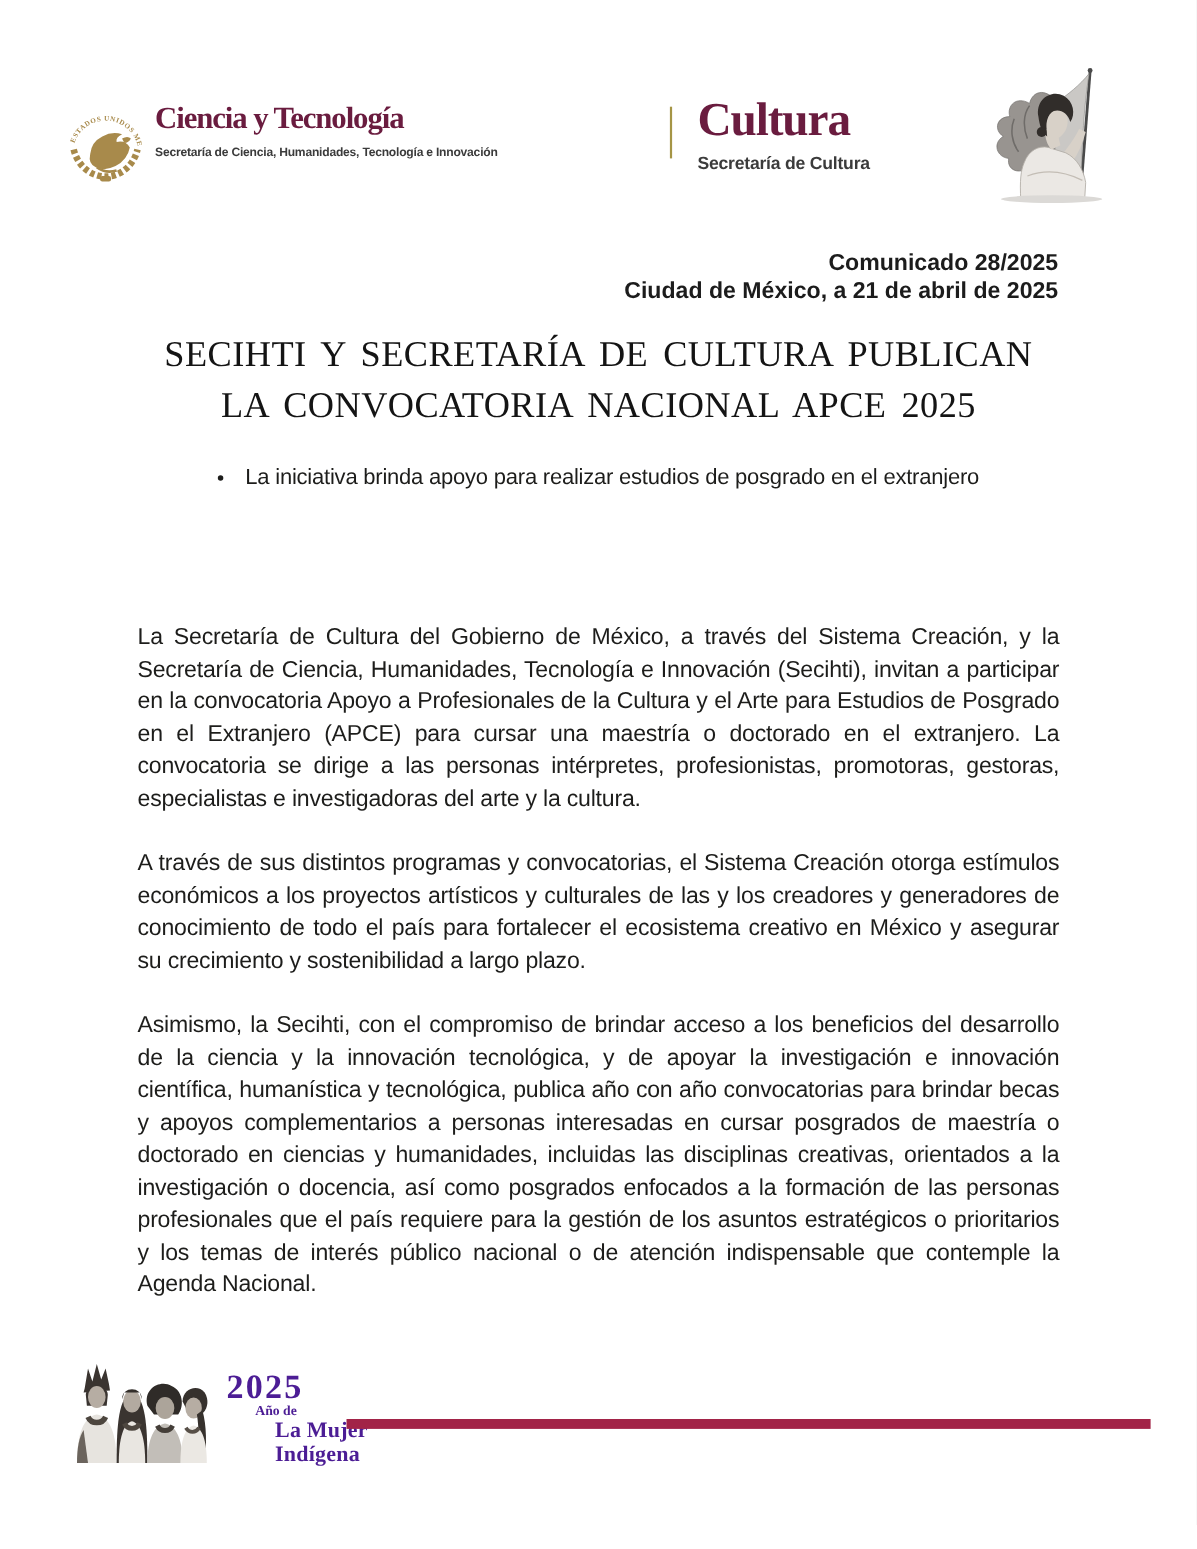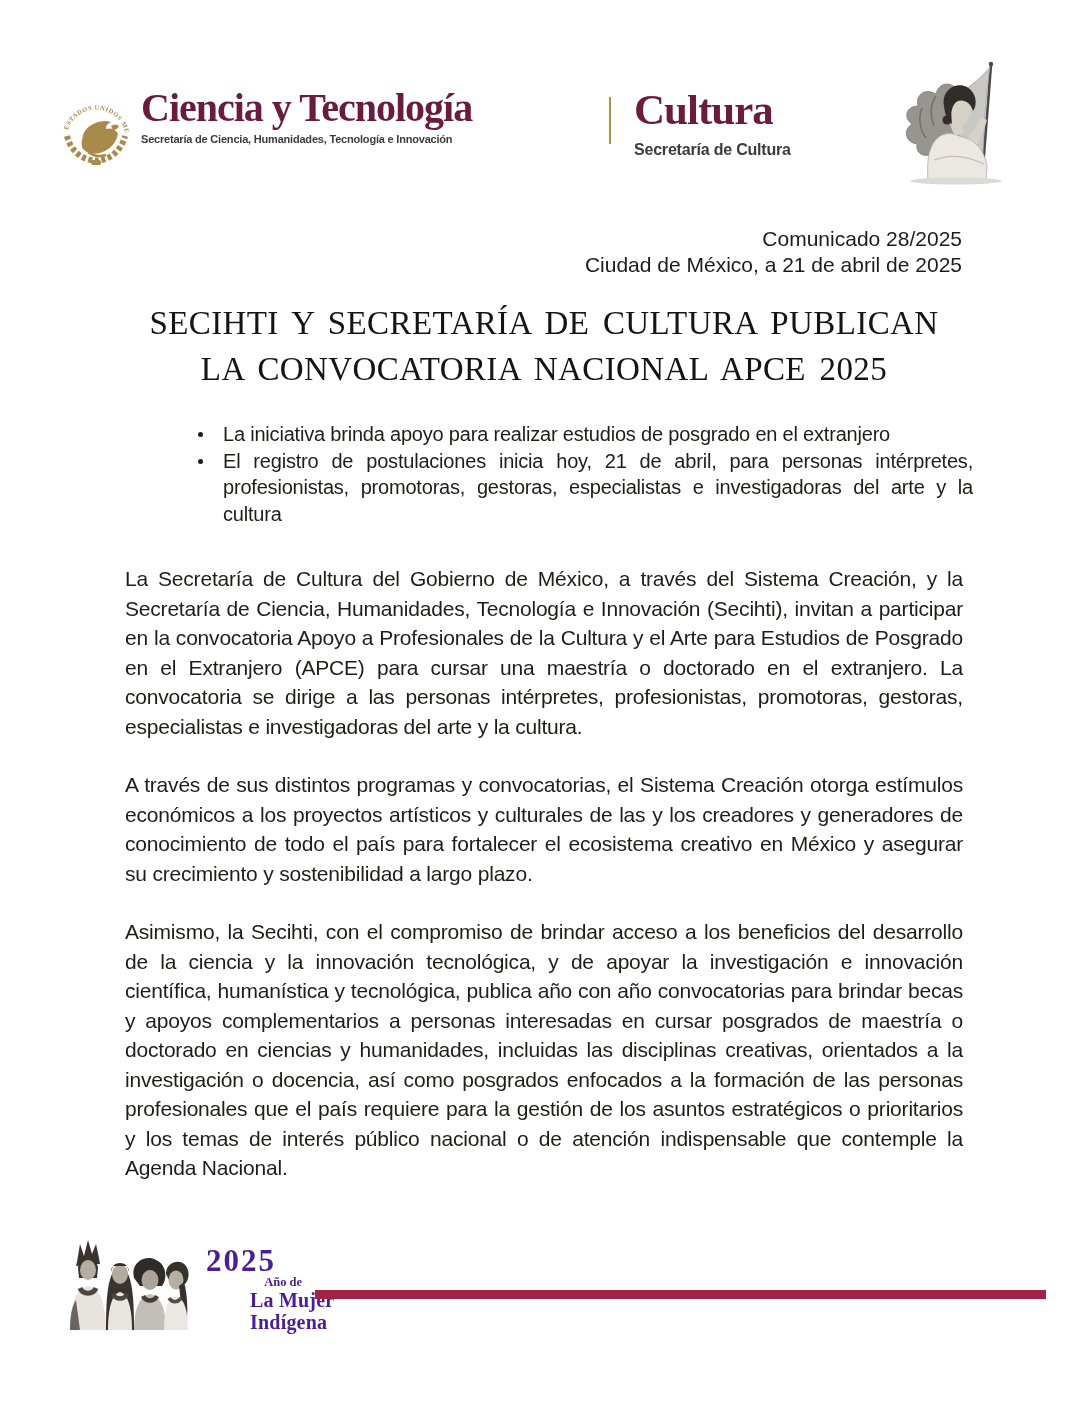--- a/index.html
+++ b/index.html
@@ -12,40 +12,40 @@
     color:#1d1d1b;
     overflow:hidden;
   }
 
   
   .emblem{position:absolute;left:58px;top:86px;width:76px;height:96px;}
   .sci-block{position:absolute;left:141px;top:84px;width:480px;}
   .wordmark{
     font-family:"Liberation Serif", serif;
     font-weight:700;color:#6a1c3f;
-    font-size:40px;line-height:48px;letter-spacing:-1px;
+    font-size:28px;line-height:48px;letter-spacing:-1px;
     white-space:nowrap;
   }
   .logo-sub{
     font-size:11px;font-weight:700;color:#3b3b3b;
     letter-spacing:-0.2px;margin-top:1px;white-space:nowrap;
   }
   .logo-divider{
     position:absolute;left:609px;top:97px;width:2px;height:47px;
     background:#a59545;
   }
   .cul-block{position:absolute;left:634px;top:86px;width:230px;}
   .cul-block .wordmark{font-size:43px;}
   .cul-block .logo-sub{font-size:16px;margin-top:7px;}
   .flag-art{position:absolute;left:884px;top:60px;width:130px;height:126px;}
 
   
   .meta{
     position:absolute;top:226px;right:126px;
-    text-align:right;font-size:21px;line-height:26px;color:#1c1c1c;
+    text-align:right;font-size:21px;line-height:26px;color:#1c1c1c;font-weight:bold;
   }
 
   
   .doc-title{
     position:absolute;top:300px;left:0;width:100%;
     margin:0;text-align:center;font-weight:400;
     font-size:33px;line-height:46px;color:#141414;
     letter-spacing:0.4px;word-spacing:5px;font-family:Liberation Serif, serif;
   }
   .doc-title span{display:block;}
@@ -70,21 +70,21 @@
   .bodytext p{
     margin:0 0 29px 0;
     font-size:21px;line-height:29.5px;
     text-align:justify;letter-spacing:-0.2px;color:#1d1d1b;
   }
 
   
   .women-photo{position:absolute;left:64px;top:1238px;width:140px;height:98px;}
   .year-logo{position:absolute;left:206px;top:1246px;color:#4c1d95;font-family:"Liberation Serif", serif;}
   .year-logo .year{font-size:31px;font-weight:700;letter-spacing:2px;line-height:30px;}
-  .year-logo .ano{font-size:12.5px;font-weight:700;padding-left:26px;line-height:13px;text-align:center;}
+  .year-logo .ano{font-size:12.5px;font-weight:700;padding-left:26px;line-height:13px;}
   .year-logo .big{font-size:20px;font-weight:700;line-height:22px;letter-spacing:0.2px;margin-left:44px;}
   .footer-bar{
     position:absolute;left:315px;top:1290px;width:731px;height:9px;
     background:#a22347;
   }
 </style>
 </head>
 <body>
 
 <div class="page">
@@ -150,21 +150,20 @@
     <div>Ciudad de México, a 21 de abril de 2025</div>
   </div>
 
   <h1 class="doc-title">
     <span>SECIHTI Y SECRETARÍA DE CULTURA PUBLICAN</span>
     <span>LA CONVOCATORIA NACIONAL APCE 2025</span>
   </h1>
 
   <ul class="bullets">
     <li>La iniciativa brinda apoyo para realizar estudios de posgrado en el extranjero</li>
-    <li>El registro de postulaciones inicia hoy, 21 de abril, para personas intérpretes, profesionistas, promotoras, gestoras, especialistas e investigadoras del arte y la cultura</li>
   </ul>
 
   <div class="bodytext">
     <p>La Secretaría de Cultura del Gobierno de México, a través del Sistema Creación, y la Secretaría de Ciencia, Humanidades, Tecnología e Innovación (Secihti), invitan a participar en la convocatoria Apoyo a Profesionales de la Cultura y el Arte para Estudios de Posgrado en el Extranjero (APCE) para cursar una maestría o doctorado en el extranjero. La convocatoria se dirige a las personas intérpretes, profesionistas, promotoras, gestoras, especialistas e investigadoras del arte y la cultura.</p>
     <p>A través de sus distintos programas y convocatorias, el Sistema Creación otorga estímulos económicos a los proyectos artísticos y culturales de las y los creadores y generadores de conocimiento de todo el país para fortalecer el ecosistema creativo en México y asegurar su crecimiento y sostenibilidad a largo plazo.</p>
     <p>Asimismo, la Secihti, con el compromiso de brindar acceso a los beneficios del desarrollo de la ciencia y la innovación tecnológica, y de apoyar la investigación e innovación científica, humanística y tecnológica, publica año con año convocatorias para brindar becas y apoyos complementarios a personas interesadas en cursar posgrados de maestría o doctorado en ciencias y humanidades, incluidas las disciplinas creativas, orientados a la investigación o docencia, así como posgrados enfocados a la formación de las personas profesionales que el país requiere para la gestión de los asuntos estratégicos o prioritarios y los temas de interés público nacional o de atención indispensable que contemple la Agenda Nacional.</p>
   </div>
 
   <div>
 

